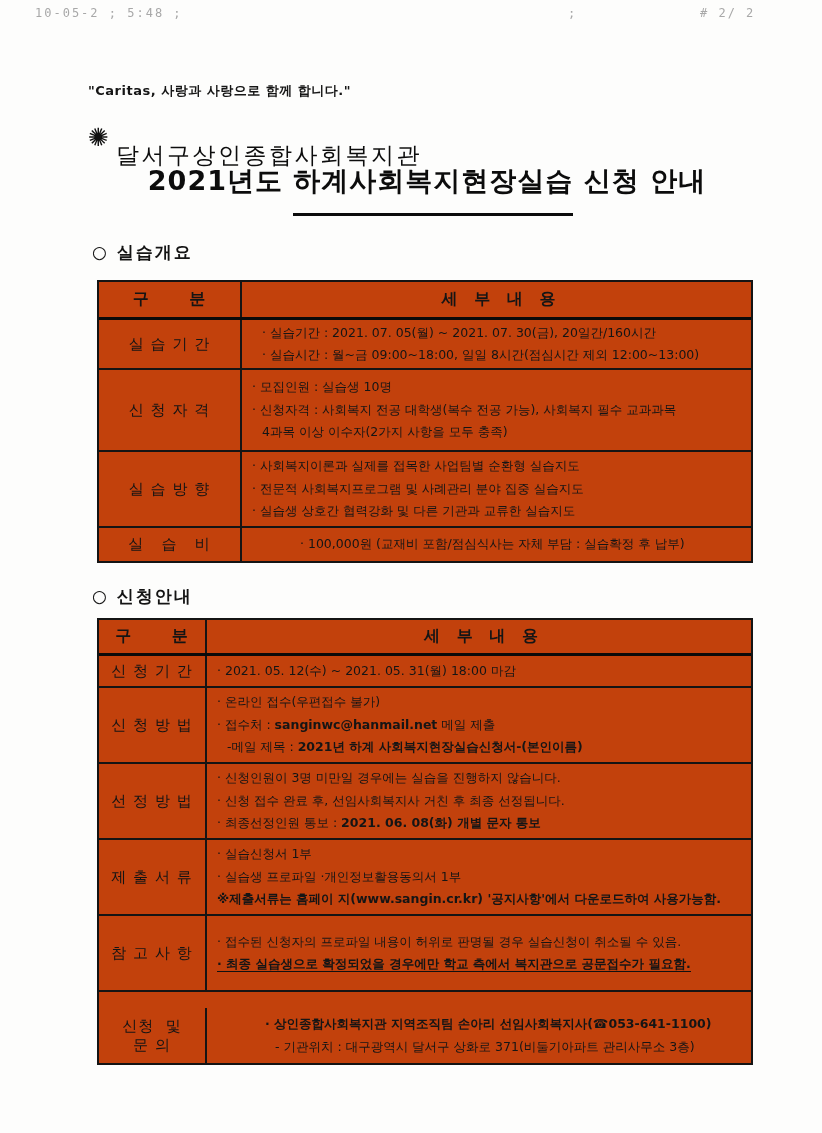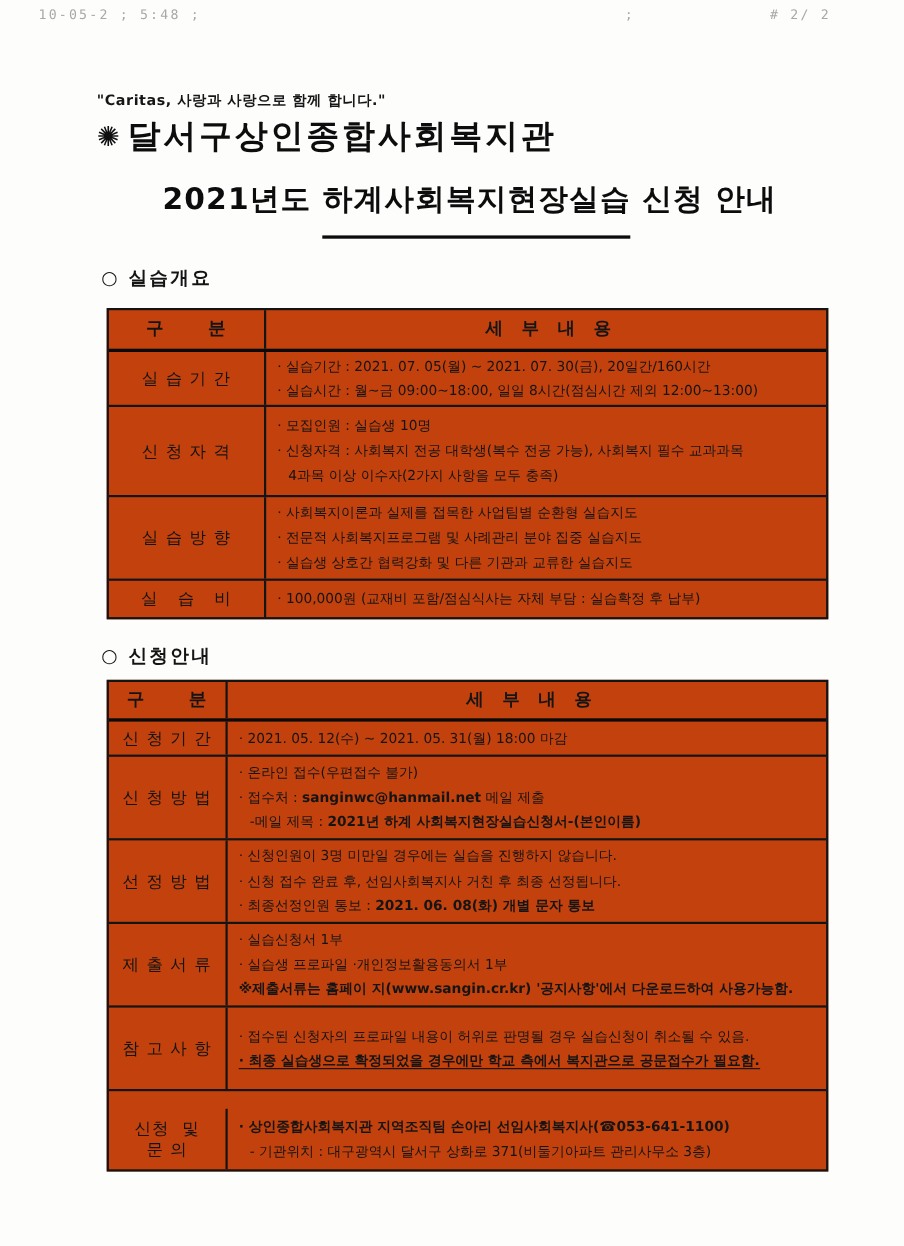--- a/index.html
+++ b/index.html
@@ -16,21 +16,21 @@
   }
   .fax-left{position:absolute;left:35px;top:2px;}
   .fax-mid{position:absolute;left:568px;top:2px;}
   .fax-right{position:absolute;left:700px;top:2px;}
 
   
   .letterhead{position:absolute;left:88px;top:82px;}
   .slogan{font-size:13px;font-weight:bold;letter-spacing:0.5px;color:#161616;}
   .orgline{display:flex;align-items:center;gap:7px;margin-top:4px;}
   .flower{font-size:25px;line-height:1;color:#101010;}
-  .orgname{font-size:30px;font-weight:bold;letter-spacing:2.5px;color:#0d0d0d;}
+  .orgname{font-size:23px;font-weight:normal;letter-spacing:2.5px;color:#0d0d0d;margin-top:36px;}
 
   
   .doc-title{
     position:absolute;top:163px;left:0;width:822px;text-align:center;
     font-size:27px;font-weight:bold;letter-spacing:1px;color:#0c0c0c;
     transform:translateX(16px);white-space:pre;
   }
   .doc-title .u{border-bottom:3px solid #0c0c0c;padding-bottom:17px;}
 
   
@@ -39,41 +39,41 @@
     letter-spacing:2px;color:#141414;white-space:pre;
   }
   .sec1{top:241px;}
   .sec2{top:585px;}
 
   
   .tbl{position:absolute;left:97px;width:656px;border:2px solid #141414;background:#c2410c;box-sizing:border-box;}
   .tbl1{top:280px;}
   .tbl2{top:618px;}
   .trow{display:flex;border-bottom:2px solid #141414;box-sizing:border-box;}
-  .trow:last-child{border-bottom:none;}
+  .trow:last-child{border-bottom:none;gap:48px;}
   .trow.hdr{border-bottom:3px solid #0a0a0a;}
   .lbl{
     flex:0 0 143px;display:flex;flex-direction:column;align-items:center;justify-content:center;
     border-right:2px solid #141414;font-size:15px;letter-spacing:1px;
     white-space:pre;color:#141414;box-sizing:border-box;text-align:center;
   }
   .tbl2 .lbl{flex:0 0 108px;}
   .hdr .lbl,.hdr .cnt{font-weight:bold;font-size:16px;}
   .hdr .cnt{align-items:center;text-align:center;}
   .cnt{
     flex:1;display:flex;flex-direction:column;justify-content:center;
     padding:4px 6px 4px 10px;font-size:12.5px;line-height:1.8;color:#151515;
     box-sizing:border-box;white-space:pre;
   }
   .line{white-space:pre;}
   .indent{padding-left:10px;}
   .b{font-weight:bold;}
   .ul{font-weight:bold;border-bottom:1.5px solid #111;}
   
-  .h38{height:38px;} .h50{height:50px;} .h82{height:82px;} .h76{height:76px;}
+  .h38{height:38px;} .h50{height:50px;gap:10px;} .h82{height:82px;} .h76{height:76px;}
   .h33{height:33px;} .h36{height:36px;} .h32{height:32px;} .h55{height:55px;margin-top:16px;}
 </style>
 </head>
 <body>
 
 <div class="fax-header">
   <span class="fax-left">10-05-2 ; 5:48  ;</span>
   <span class="fax-mid">;</span>
   <span class="fax-right"># 2/ 2</span>
 </div>

